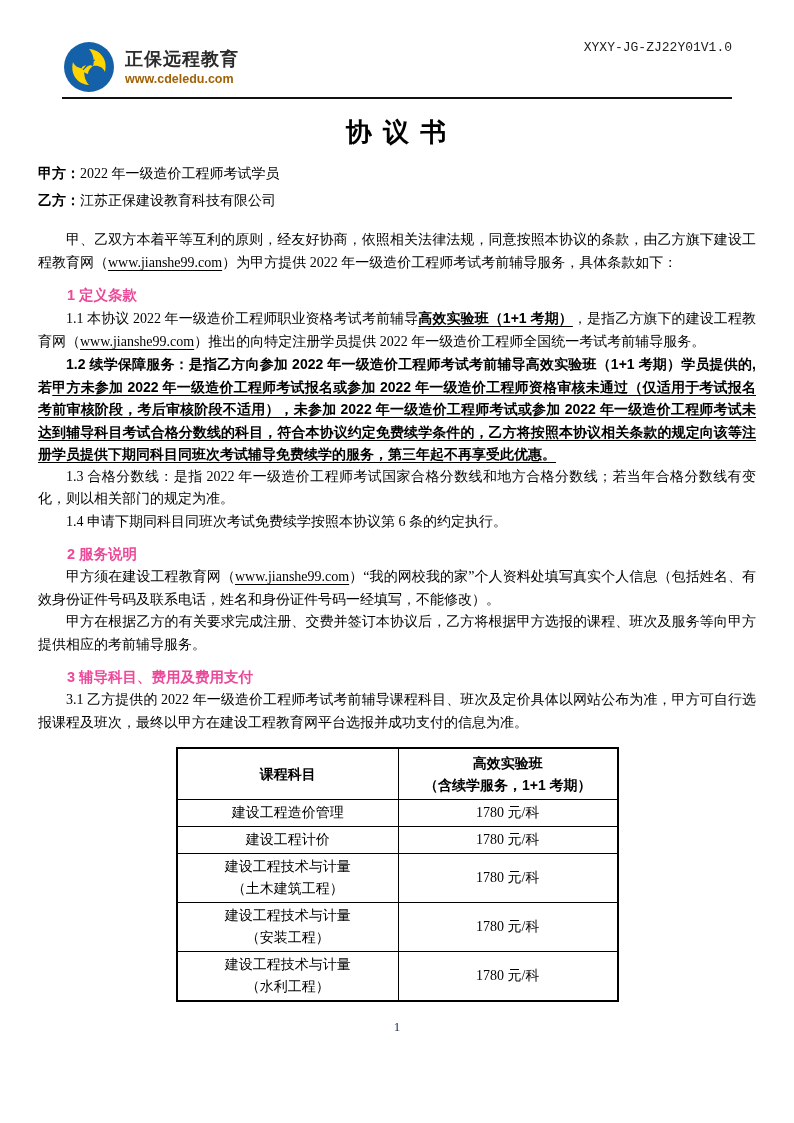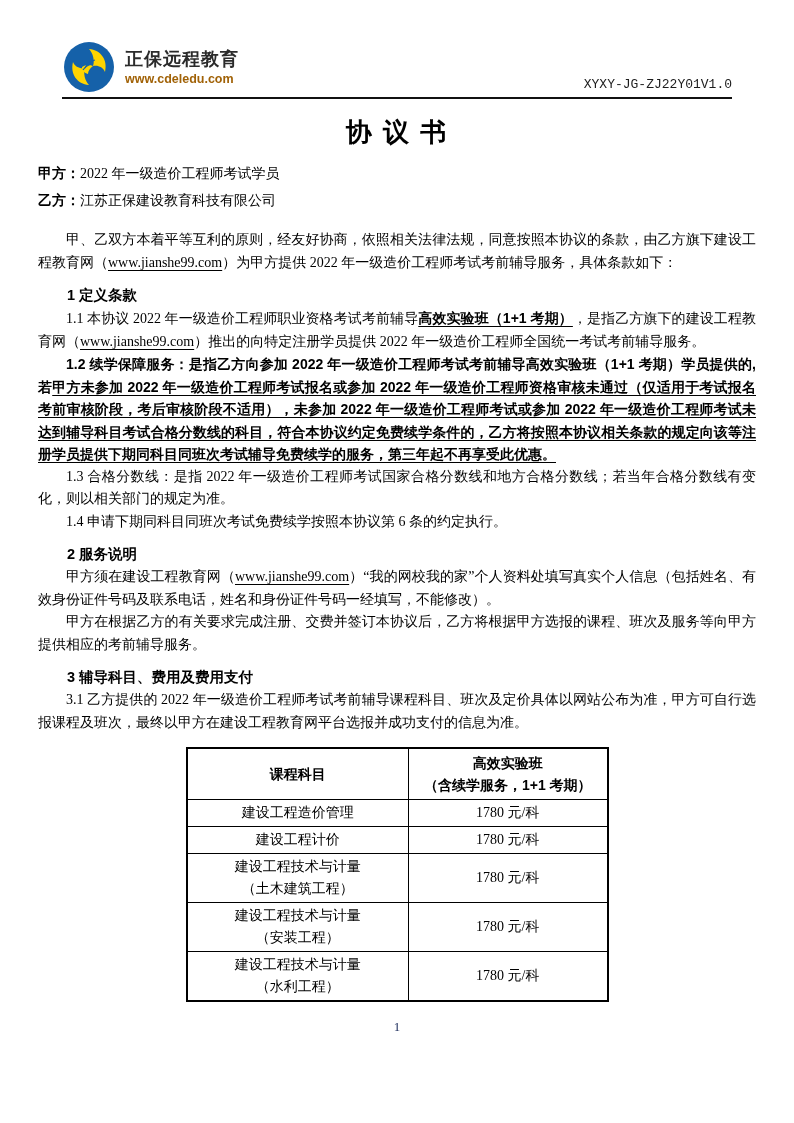--- a/index.html
+++ b/index.html
@@ -14,21 +14,20 @@
     overflow: hidden;
   }
   
   .header {
     margin: 0 62px;
     padding-top: 40px;
     padding-bottom: 3px;
     border-bottom: 2px solid #111;
     display: flex;
     justify-content: space-between;
-    align-items: flex-end;
   }
   .logo-block { display: flex; align-items: center; gap: 9px; }
   .logo-svg { width: 54px; height: 54px; display: block; }
   .brand-text { display: flex; flex-direction: column; justify-content: center; }
   .brand-name {
     font-family: "Liberation Sans", sans-serif;
     font-weight: bold; font-size: 18px; color: #2b2b2b; letter-spacing: 1px;
     line-height: 24px;
   }
   .brand-url {
@@ -54,40 +53,40 @@
   .party-line { font-size: 14px; line-height: 26px; color: #000; }
   .party-label { font-family: "Liberation Sans", sans-serif; font-weight: bold; }
   p.para {
     font-size: 14px; line-height: 22.5px; color: #000;
     text-align: justify; text-indent: 2em;
   }
   .intro { margin-top: 15px; }
   .sec-heading {
     margin-top: 10px;
     font-family: "Liberation Sans", sans-serif;
-    font-weight: bold; font-size: 14.5px; color: #000000;
+    font-weight: bold; font-size: 14.5px; color: #ec4899;
     line-height: 23px; text-indent: 2em;
   }
   .hei { font-family: "Liberation Sans", sans-serif; font-weight: bold; }
   .u { text-decoration: underline; text-underline-offset: 3px; }
   .link { text-decoration: underline; color: #000; text-underline-offset: 3px; }
   
   .price-table {
     border-collapse: collapse;
     border: 2px solid #000;
     margin: 13px auto 0;
   }
   .price-table td, .price-table th {
     border: 1px solid #000;
     text-align: center; vertical-align: middle;
     font-size: 14px; line-height: 22px; color: #000;
     padding: 2px 14px;
   }
   .col-subject { width: 222px; }
-  .col-class  { width: 199px; }
+  .col-class  { width: 219px; }
   .price-table th {
     font-family: "Liberation Sans", sans-serif;
     font-weight: bold; font-size: 14px;
     padding: 3px 6px;
   }
   .cell-line { display: block; }
   
   .page-number {
     margin-top: 17px;
     text-align: center;

